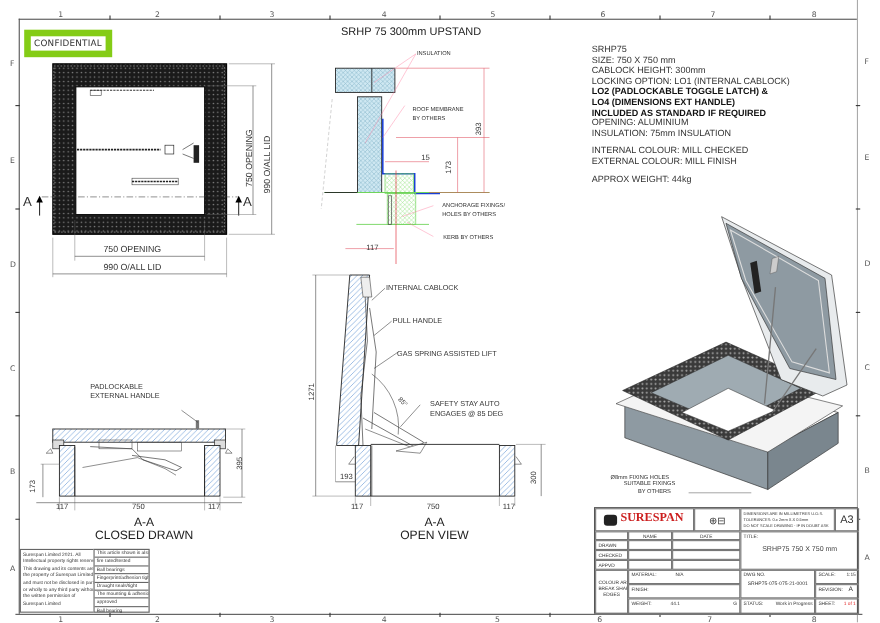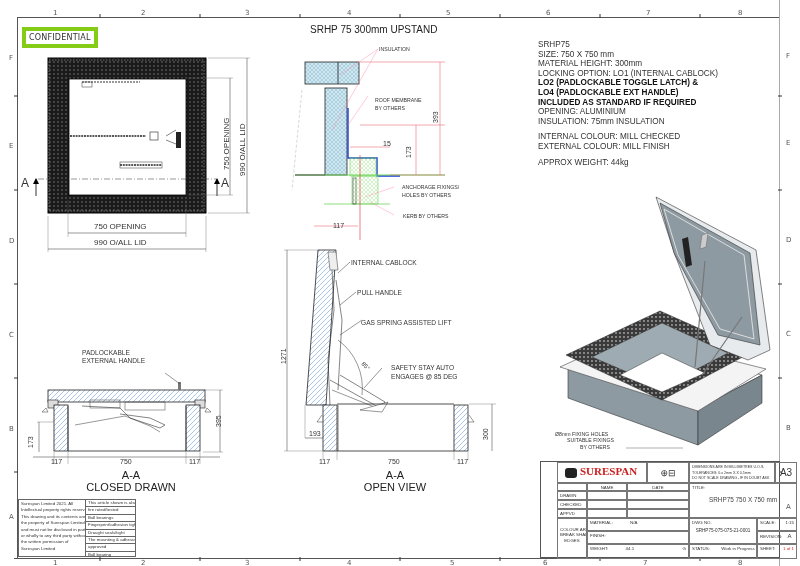--- a/index.html
+++ b/index.html
@@ -2,31 +2,31 @@
 <html><head>
 <meta charset="utf-8">
 <style>
   * { box-sizing: border-box; margin: 0; padding: 0; }
   html, body { width: 800px; height: 566px; background: #ffffff; overflow: hidden; }
   body { position: relative; font-family: "DejaVu Sans", sans-serif; color: #222; }
   .abs { position: absolute; }
   .sheet { position: absolute; left: 0; top: 0; width: 800px; height: 566px; }
   .zone-label { position: absolute; font-size: 7px; color: #555; }
   .frame-line { position: absolute; background: #999; }
-  .conf { position: absolute; left: 22px; top: 27px; border: 4px solid #84cc16; font-size: 8px; padding: 2px 3px; letter-spacing: 0.2px; color: #333; }
+  .conf { position: absolute; left: 22px; top: 27px; border: 6px solid #84cc16; font-size: 8px; padding: 2px 3px; letter-spacing: 0.2px; color: #333; }
   .title { position: absolute; left: 310px; top: 24px; font-size: 10px; color: #222; font-family: "Liberation Sans", sans-serif; }
   .spec { position: absolute; left: 538px; top: 40px; font-size: 8.2px; line-height: 9.6px; color: #333; font-family: "Liberation Sans", sans-serif; }
   .spec .b { font-weight: bold; color: #111; }
   .lbl { position: absolute; font-size: 6.6px; color: #333; font-family: "Liberation Sans", sans-serif; line-height: 8px; }
   .lbl-sm { position: absolute; font-size: 5.2px; color: #333; font-family: "Liberation Sans", sans-serif; line-height: 6px; }
   .view-title { position: absolute; font-size: 11px; color: #222; text-align: center; font-family: "Liberation Sans", sans-serif; line-height: 12px; }
   .dim { position: absolute; font-size: 7px; color: #333; font-family: "Liberation Sans", sans-serif; }
   .vert { transform: rotate(-90deg); transform-origin: left top; white-space: nowrap; }
   .tb { position: absolute; border: 1px solid #555; background: #fff; }
-  .tb-cell { position: absolute; border: 0.5px solid #777; font-size: 4.4px; color: #333; padding: 1px 2px; font-family: "Liberation Sans", sans-serif; overflow: hidden; white-space: nowrap; margin-left: 16px; }
+  .tb-cell { position: absolute; border: 0.5px solid #777; font-size: 4.4px; color: #333; padding: 1px 2px; font-family: "Liberation Sans", sans-serif; overflow: hidden; white-space: nowrap; }
   .copy { position: absolute; left: 18px; top: 499px; width: 118px; height: 58px; border: 1px solid #666; font-size: 4.4px; line-height: 6.4px; padding: 1px 2px; color: #333; font-family: "Liberation Sans", sans-serif; }
   .note-row { font-size: 4.4px; line-height: 6.4px; border-bottom: 0.5px solid #666; padding-left: 2px; color: #333; font-family: "Liberation Sans", sans-serif; white-space: nowrap; overflow: hidden; }
   svg { position: absolute; }
 </style>
 </head>
 <body>
 
 <div class="sheet">
 
   <div class="frame-line" style="left:17px;top:17px;width:762px;height:1px;background:#555;"></div>
@@ -94,24 +94,24 @@
       <line x1="778" y1="472" x2="782" y2="472"></line>
     </g>
   </svg>
 
   <div class="conf">CONFIDENTIAL</div>
   <div class="title">SRHP 75 300mm UPSTAND</div>
 
   <div class="spec">
     <div>SRHP75</div>
     <div>SIZE: 750 X 750 mm</div>
-    <div>MATERIAL HEIGHT: 300mm</div>
+    <div>CABLOCK HEIGHT: 300mm</div>
     <div>LOCKING OPTION: LO1 (INTERNAL CABLOCK)</div>
     <div class="b">LO2 (PADLOCKABLE TOGGLE LATCH) &amp;</div>
-    <div class="b">LO4 (PADLOCKABLE EXT HANDLE)</div>
+    <div class="b">LO4 (DIMENSIONS EXT HANDLE)</div>
     <div class="b">INCLUDED AS STANDARD IF REQUIRED</div>
     <div>OPENING: ALUMINIUM</div>
     <div>INSULATION: 75mm INSULATION</div>
     <div style="height:6px;"></div>
     <div>INTERNAL COLOUR: MILL CHECKED</div>
     <div>EXTERNAL COLOUR: MILL FINISH</div>
     <div style="height:6px;"></div>
     <div>APPROX WEIGHT: 44kg</div>
   </div>
 

